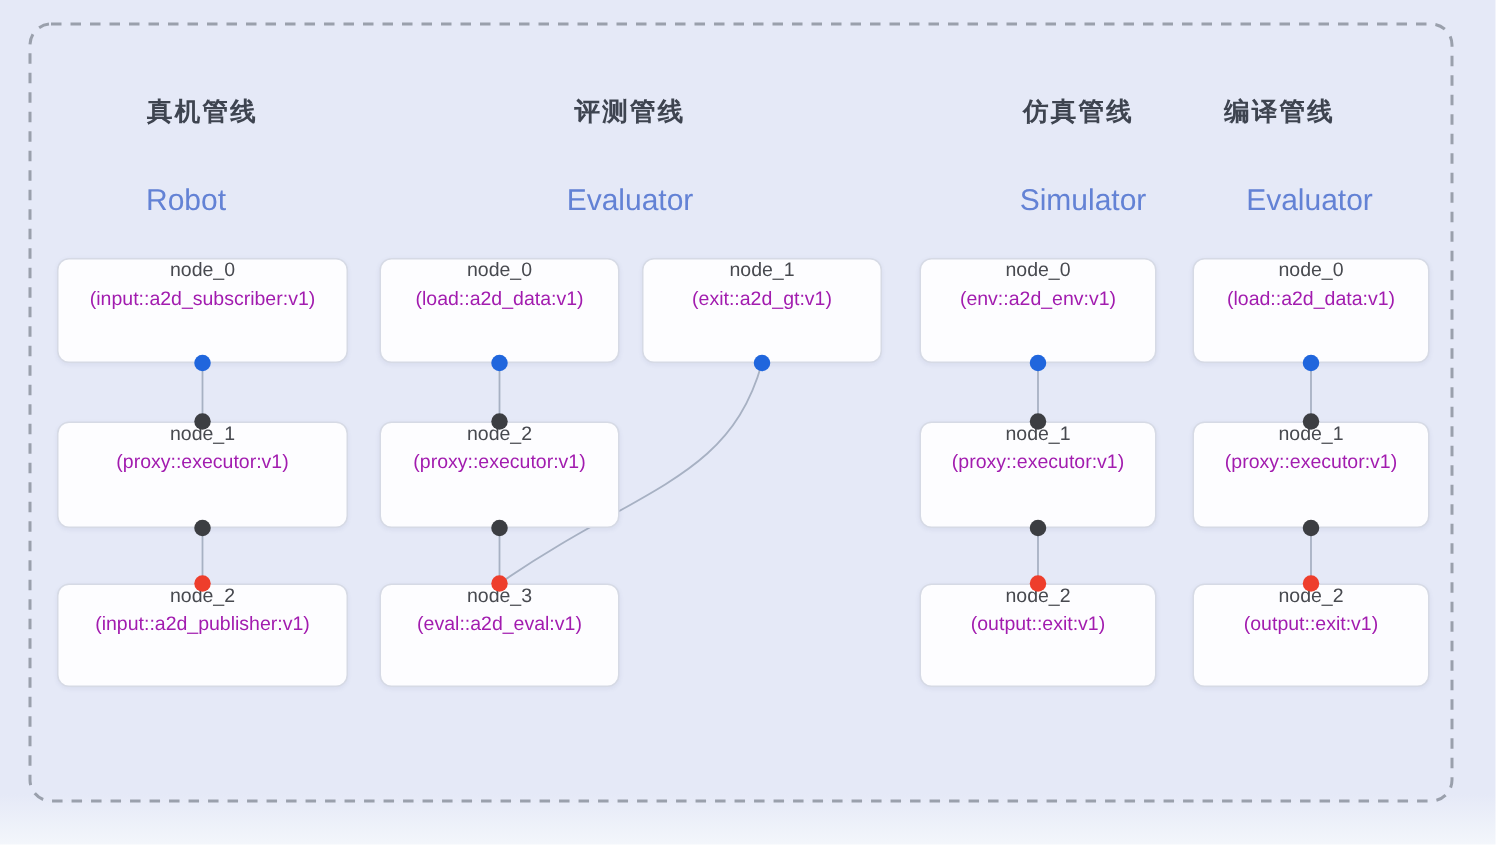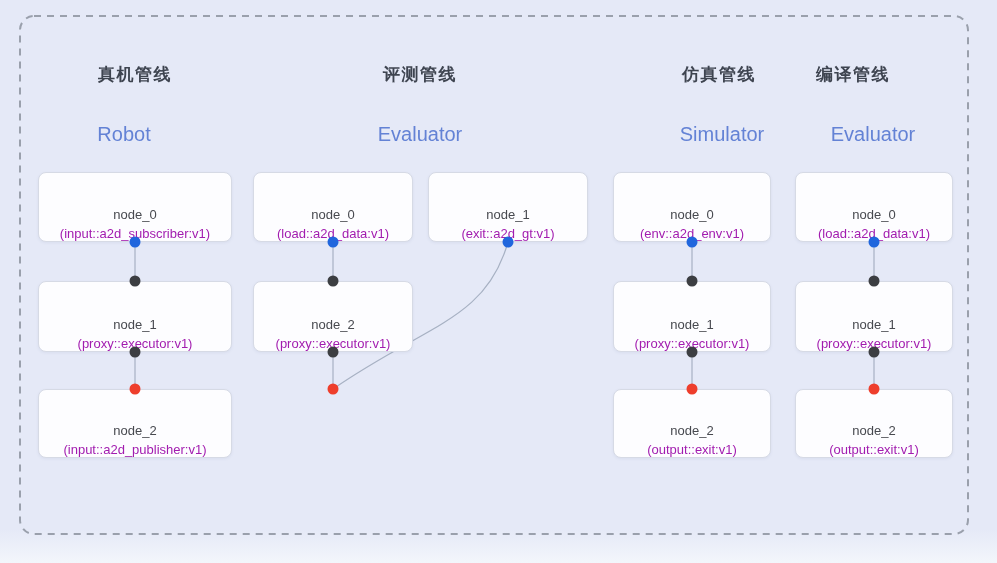--- a/index.html
+++ b/index.html
@@ -24,21 +24,21 @@
     position:absolute;top:123px;transform:translateX(-50%);
     font-size:20px;font-weight:400;color:#6382d5;
     white-space:nowrap;
   }
   .node{
     position:absolute;
     background:#fdfdff;
     border:1px solid #d6dae5;
     border-radius:8px;
     box-shadow:0 1px 3px rgba(80,95,140,0.08);
-    display:flex;flex-direction:column;align-items:center;justify-content:flex-end;
+    display:flex;flex-direction:column;align-items:center;justify-content:flex-start;
     gap:5px;
     box-sizing:border-box;
   }
   .node .l1{font-size:13px;color:#47494f;line-height:14px;}
   .node .l2{font-size:13px;color:#a21caf;line-height:14px;white-space:nowrap;}
 </style>
 </head>
 <body>
 
 <div class="stage">
@@ -85,20 +85,24 @@
         <div class="l2">(load::a2d_data:v1)</div>
       </div>
       <div class="node" style="left: 428px; top: 172px; width: 160px; height: 70px;">
         <div class="l1">node_1</div>
         <div class="l2">(exit::a2d_gt:v1)</div>
       </div>
       <div class="node" style="left: 253px; top: 281px; width: 160px; height: 71px;">
         <div class="l1">node_2</div>
         <div class="l2">(proxy::executor:v1)</div>
       </div>
+      <div class="node" style="left: 253px; top: 389px; width: 160px; height: 69px;">
+        <div class="l1">node_3</div>
+        <div class="l2">(eval::a2d_eval:v1)</div>
+      </div>
       <div class="node" style="left: 613px; top: 172px; width: 158px; height: 70px;">
         <div class="l1">node_0</div>
         <div class="l2">(env::a2d_env:v1)</div>
       </div>
       <div class="node" style="left: 613px; top: 281px; width: 158px; height: 71px;">
         <div class="l1">node_1</div>
         <div class="l2">(proxy::executor:v1)</div>
       </div>
       <div class="node" style="left: 613px; top: 389px; width: 158px; height: 69px;">
         <div class="l1">node_2</div>

